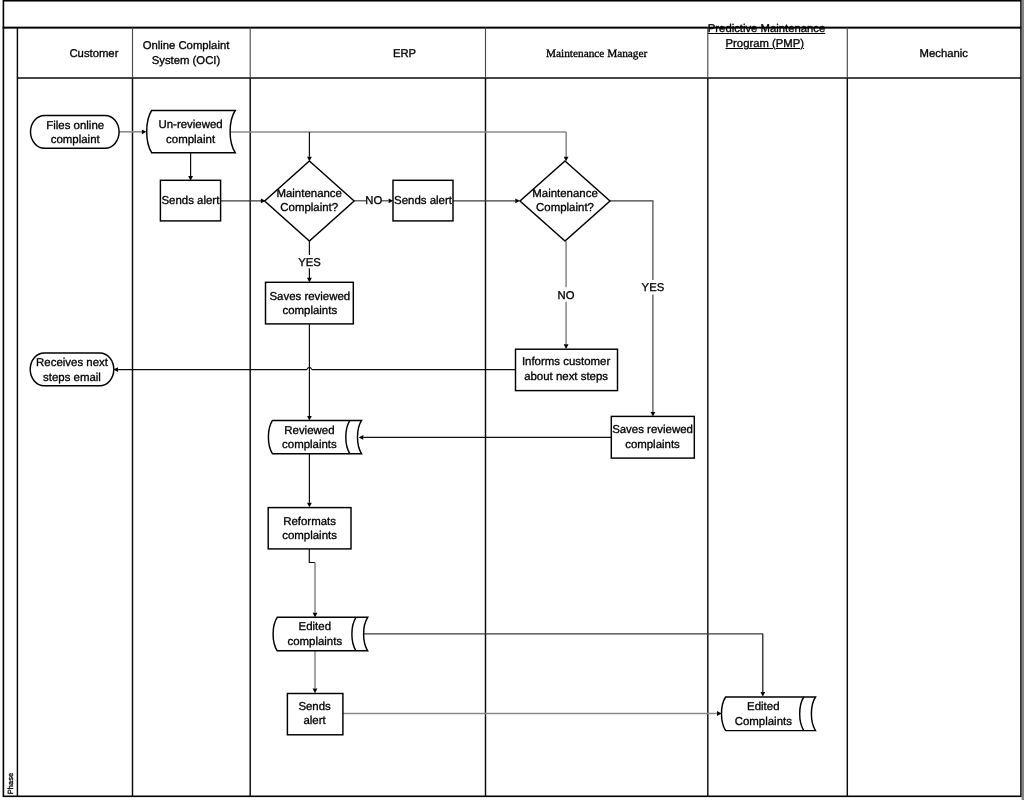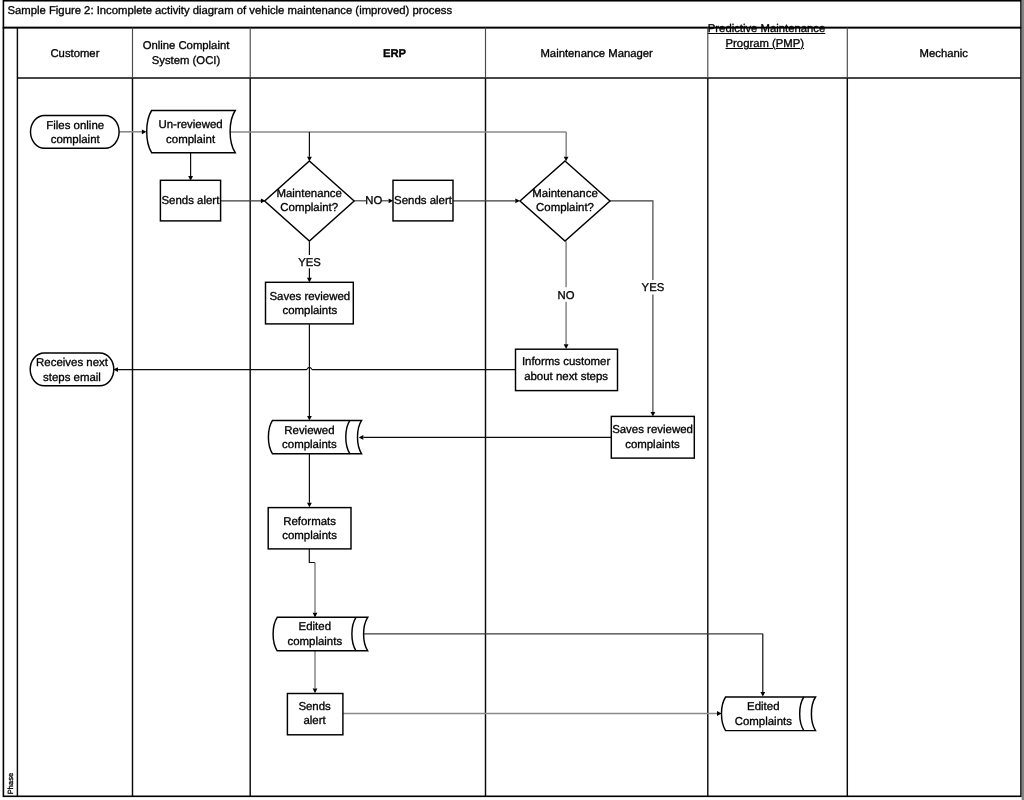--- a/index.html
+++ b/index.html
@@ -129,27 +129,26 @@
       <text x="309.6" y="524.5" class="t-node" text-anchor="middle"><tspan x="309.6" y="524.5">Reformats</tspan><tspan x="309.6" y="539.2">complaints</tspan></text>
       <text x="314.8" y="630.2" class="t-node" text-anchor="middle"><tspan x="314.8" y="630.2">Edited</tspan><tspan x="314.8" y="644.9000000000001">complaints</tspan></text>
       <text x="314.6" y="709.7" class="t-node" text-anchor="middle"><tspan x="314.6" y="709.7">Sends</tspan><tspan x="314.6" y="724.4000000000001">alert</tspan></text>
       <text x="763.3" y="710.2" class="t-node" text-anchor="middle"><tspan x="763.3" y="710.2">Edited</tspan><tspan x="763.3" y="724.9000000000001">Complaints</tspan></text>
       <text x="373.7" y="204.1" class="t-edge" text-anchor="middle"><tspan x="373.7" y="204.1">NO</tspan></text>
       <text x="309.5" y="265.6" class="t-edge" text-anchor="middle"><tspan x="309.5" y="265.6">YES</tspan></text>
       <text x="566" y="298.9" class="t-edge" text-anchor="middle"><tspan x="566" y="298.9">NO</tspan></text>
       <text x="652.9" y="290.7" class="t-edge" text-anchor="middle"><tspan x="652.9" y="290.7">YES</tspan></text>
     </svg>
 
-  <div id="figure-title" class="t-title">Sample Figure 2: Incomplete activity diagram of vehicle maintenance (improved) process</div>
 
   <div id="lane-headers">
-    <div class="lane-head" style="left: 17.4px; width: 115.1px; top: 47.2px;"><span>Customer</span></div>
+    <div class="lane-head" style="left: 17.4px; width: 115.1px; top: 47.2px; padding-left: 19px;"><span>Customer</span></div>
     <div class="lane-head" style="left: 132.5px; width: 107px; top: 39.1px;"><span>Online Complaint
 System (OCI)</span></div>
-    <div class="lane-head" style="left: 258px; width: 273px; top: 47.2px; font-weight: bold;"><span>ERP</span></div>
-    <div class="lane-head" style="left: 485.5px; width: 222.3px; top: 47.2px;"><span>Maintenance Manager</span></div>
+    <div class="lane-head" style="left: 268px; width: 273px; top: 47.2px;"><span>ERP</span></div>
+    <div class="lane-head" style="left: 485.5px; width: 222.3px; top: 47.2px; font-family: Liberation Serif, serif;"><span>Maintenance Manager</span></div>
     <div class="lane-head" style="left: 707.8px; width: 114px; top: 22px; text-decoration: underline;"><span>Predictive Maintenance
 Program (PMP)</span></div>
     <div class="lane-head" style="left: 847.3px; width: 193px; top: 47.2px;"><span>Mechanic</span></div>
   </div>
 
   <div id="phase-label" class="t-phase">Phase</div>
 </div>
 
 </body></html>

